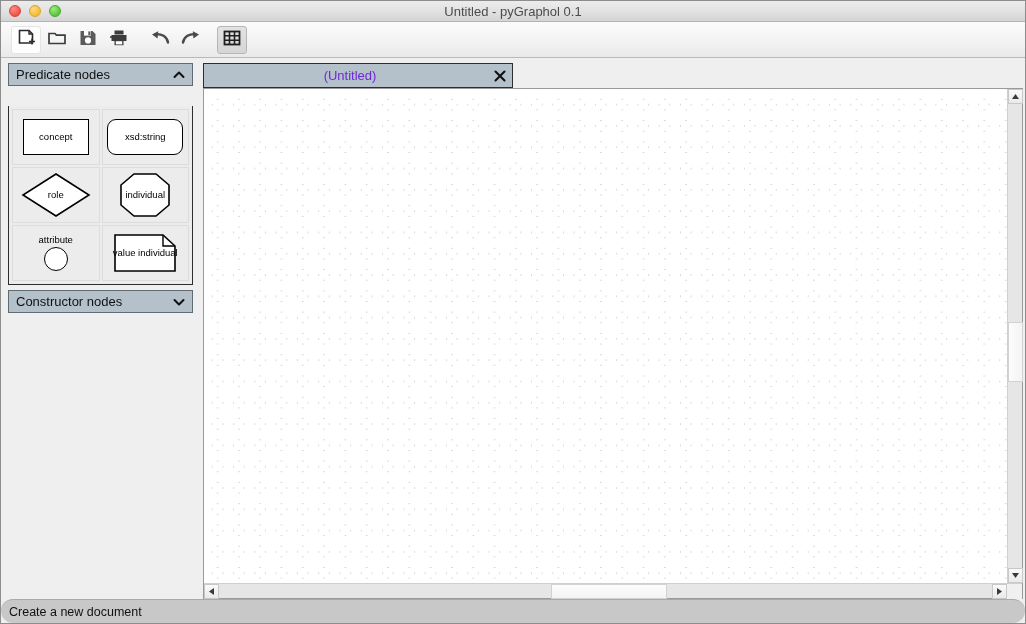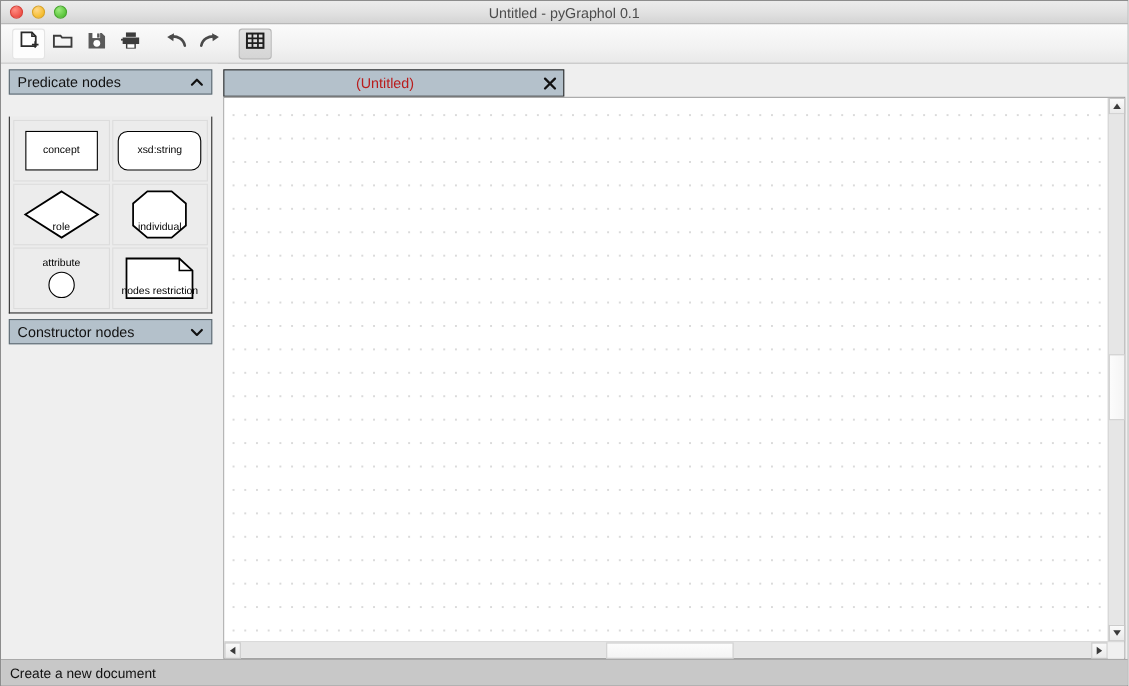--- a/index.html
+++ b/index.html
@@ -110,21 +110,21 @@
     display: flex; align-items: center; justify-content: center;
   }
   .sh-round {
     width: 76px; height: 36px; background: #fff;
     border: 1.6px solid #000; border-radius: 9px;
     display: flex; align-items: center; justify-content: center;
   }
   .sh-svg-wrap { position: relative; width: 72px; height: 48px; }
   .sh-svg-wrap svg { position: absolute; left: 0; top: 0; }
   .sh-svg-wrap .ovl {
-    position: absolute; left: 0; top: 12px; width: 72px; height: 48px;
+    position: absolute; left: 0; top: 0; width: 72px; height: 48px;
     display: flex; align-items: center; justify-content: center;
   }
   .attr-box { display: flex; flex-direction: column; align-items: center; gap: 1px; }
   .attr-circle {
     width: 24px; height: 24px; border-radius: 50%;
     background: #fff; border: 1.6px solid #000;
   }
 
   
   .center {
@@ -136,21 +136,21 @@
   .tabrow { display: flex; }
   .tab {
     width: 310px; height: 25px;
     background: #b4c1cb;
     border: 1px solid #2d2d2d;
     display: flex; align-items: center;
     position: relative;
   }
   .tab-label {
     flex: 1 1 auto; text-align: center;
-    font-size: 13px; color: #b91c1c;
+    font-size: 13px; color: #6d28d9;
     padding-left: 8px;
   }
   .tab-close {
     width: 24px; height: 100%;
     display: flex; align-items: center; justify-content: center;
   }
   .canvas-outer {
     flex: 1 1 auto;
     position: relative;
     border: 1px solid #9a9a9a;
@@ -226,21 +226,21 @@
     background: #fbcfcf;
   }
 
   
   .statusbar {
     height: 24px; flex: 0 0 24px;
     background: #c8c8c8;
     border-top: 1px solid #a9a9a9;
     display: flex; align-items: center;
     padding-left: 8px;
-    font-size: 12.5px; color: #111;
+    font-size: 12.5px; color: #111; border-radius: 12px;
   }
 </style>
 </head>
 <body>
 
 <div id="app">
 
   <div class="titlebar">
     <div class="traffic">
       <div class="light red"></div>
@@ -382,21 +382,21 @@
             </div>
           </div>
 
           <div class="pal-cell">
             <div class="sh-svg-wrap">
               <svg width="72" height="48" viewBox="0 0 72 48">
                 <path d="M6 6 L54 6 L66 17 L66 42 L6 42 Z" fill="#fff" stroke="#000" stroke-width="1.6"></path>
                 <path d="M54 6 L54 17 L66 17" fill="none" stroke="#000" stroke-width="1.4"></path>
               </svg>
               <div class="ovl">
-                <span class="shape-label">nodes restriction</span>
+                <span class="shape-label">value individual</span>
               </div>
             </div>
           </div>
 
         </div>
       </div>
 
       <div class="panel">
         <div class="panel-header">
           <span class="ph-title">Constructor nodes</span>

